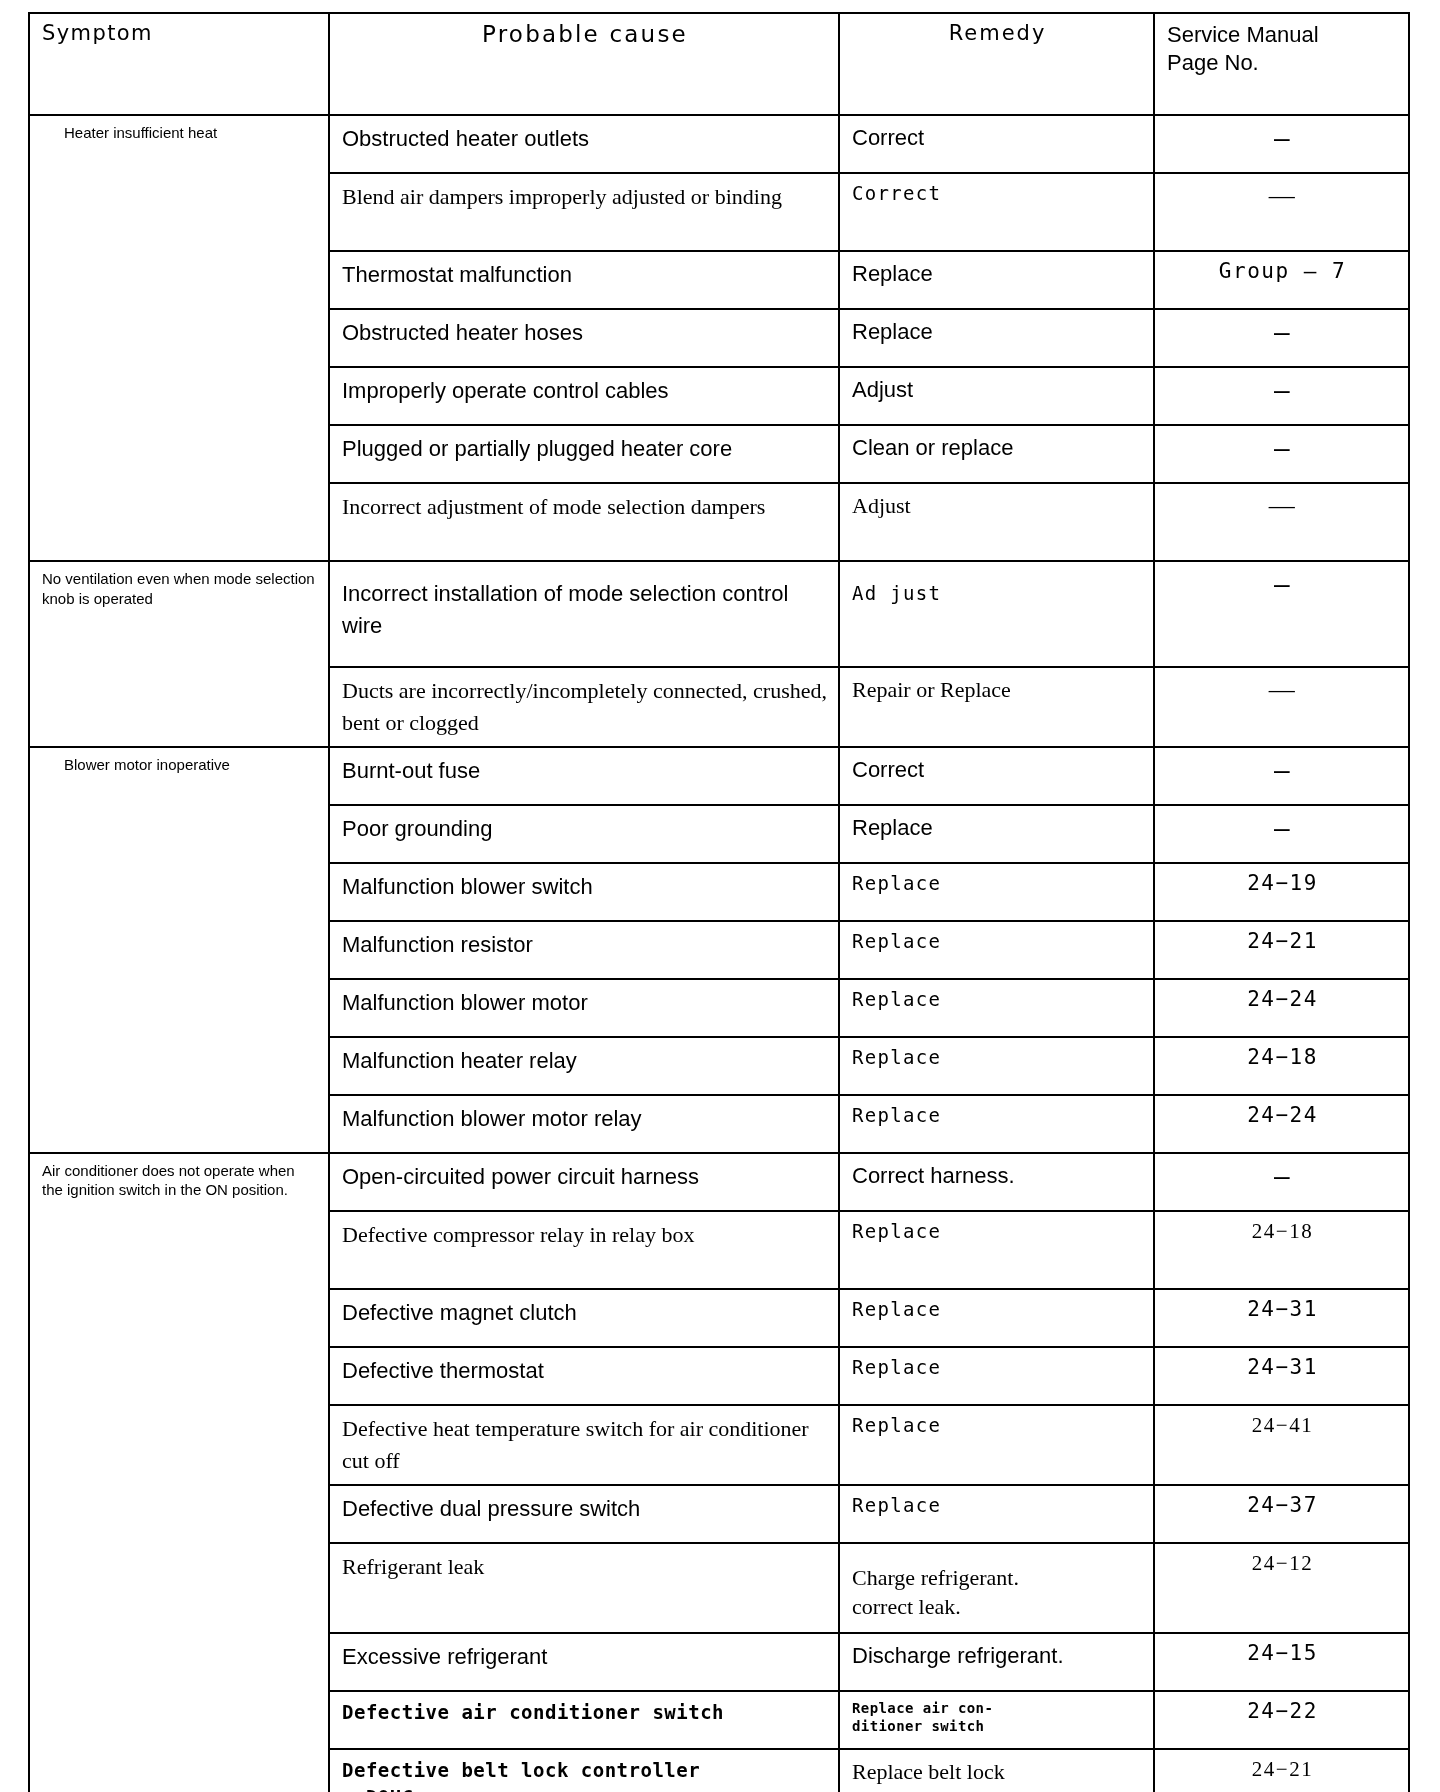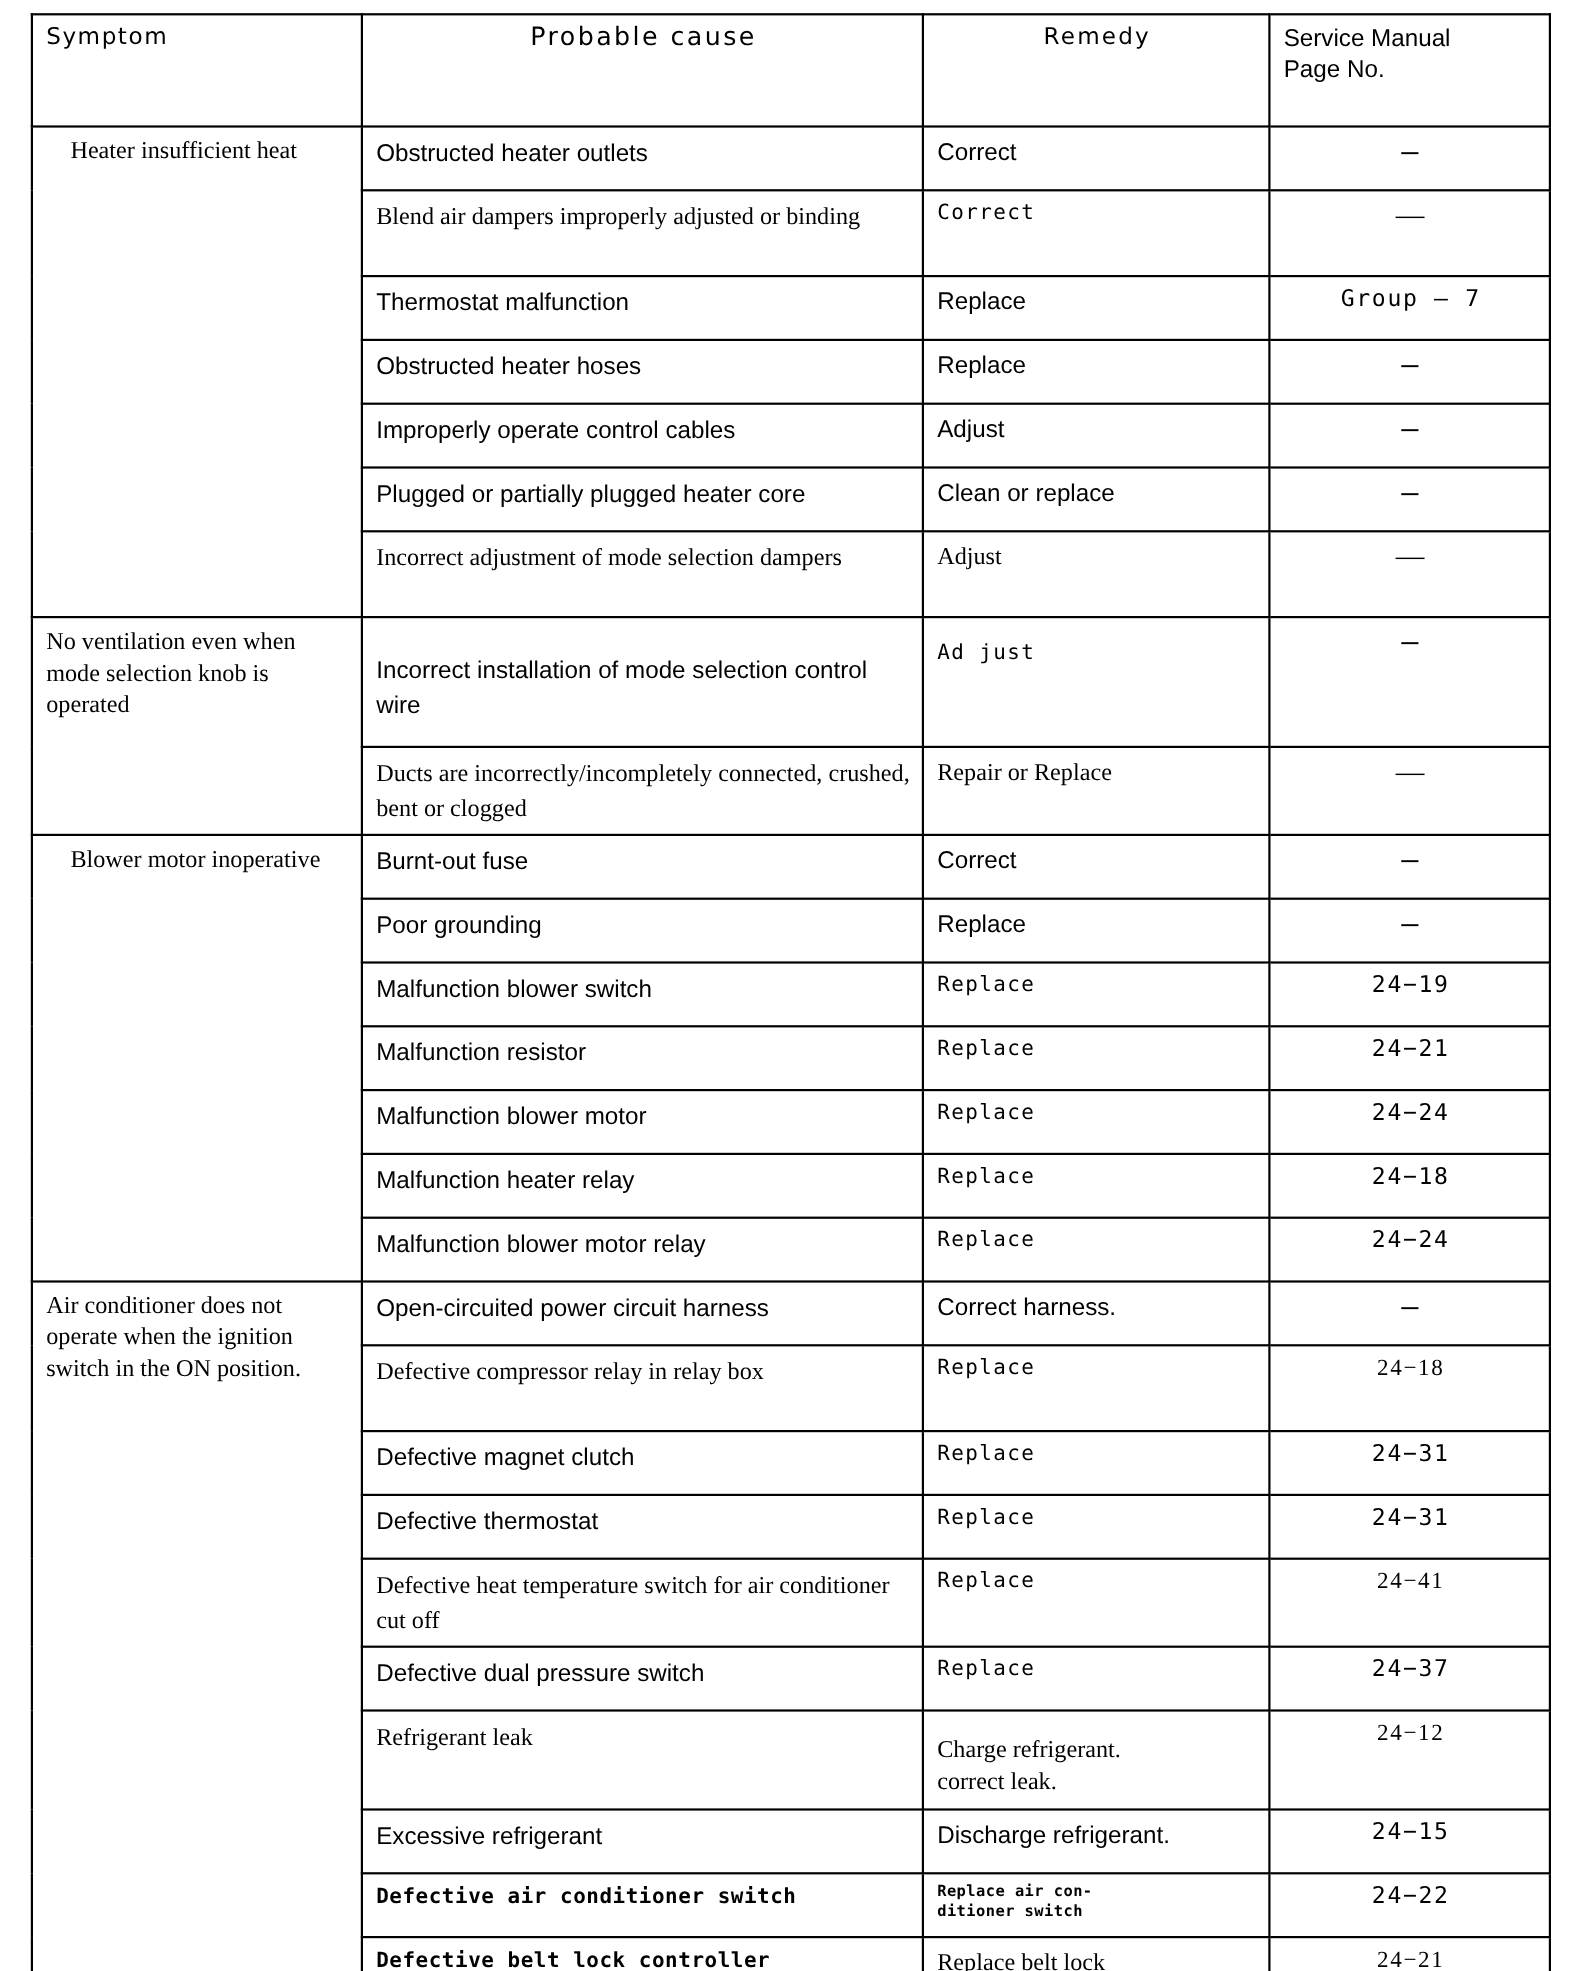--- a/index.html
+++ b/index.html
@@ -74,41 +74,40 @@
   .hdr-page {
     font-size: 22px;
     text-align: center;
     font-weight: bold;
     line-height: 1.25;
     font-family: "Liberation Sans", sans-serif;
   }
 
   
   td.symptom {
-    font-size: 22px;
+    font-size: 15px;
     line-height: 1.3;
     padding-top: 12px;
     padding-left: 20px;
-    font-family: Liberation Serif, serif;
   }
   td.symptom.indent { padding-left: 34px; }
 
   
   td.cause {
     font-size: 22px;
     line-height: 1.45;
     height: 30px;
   }
   td.cause.mono {
     font-family: "DejaVu Sans Mono", monospace;
     font-size: 19px;
     font-weight: bold;
     letter-spacing: 0.5px;
   }
-  td.cause.tall { padding-top: 31px; }
+  td.cause.tall { padding-top: 16px; }
 
   
   td.remedy {
     font-size: 22px;
     line-height: 1.35;
   }
   td.remedy.mono {
     font-family: "DejaVu Sans Mono", monospace;
     font-size: 19px;
     letter-spacing: 1.3px;

